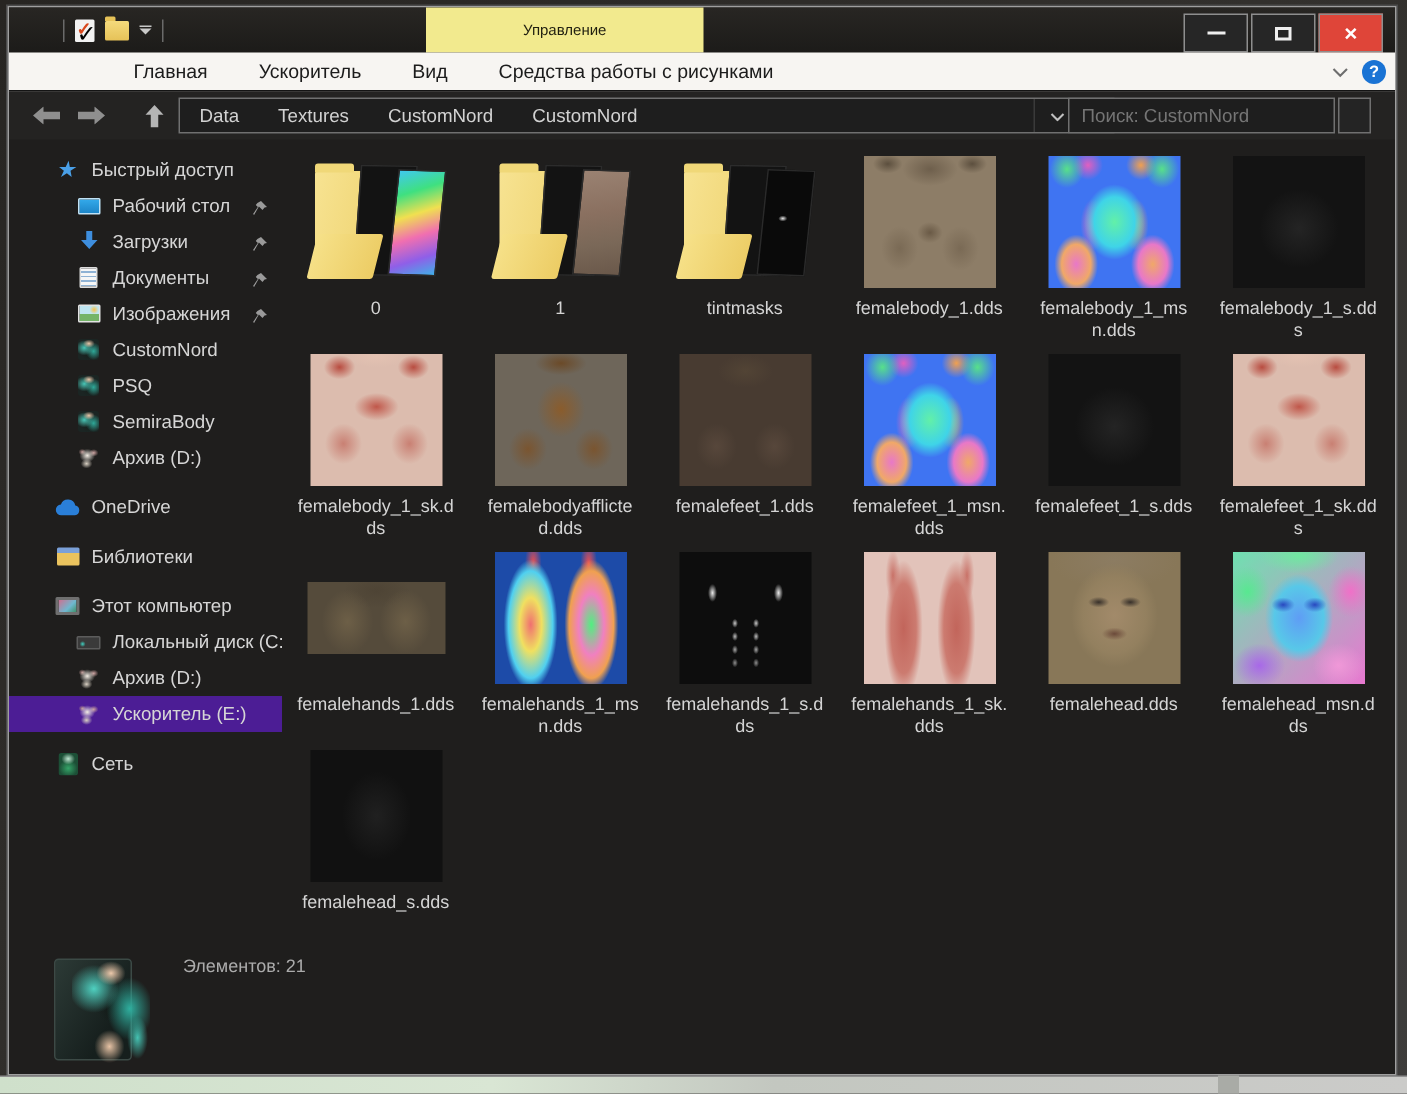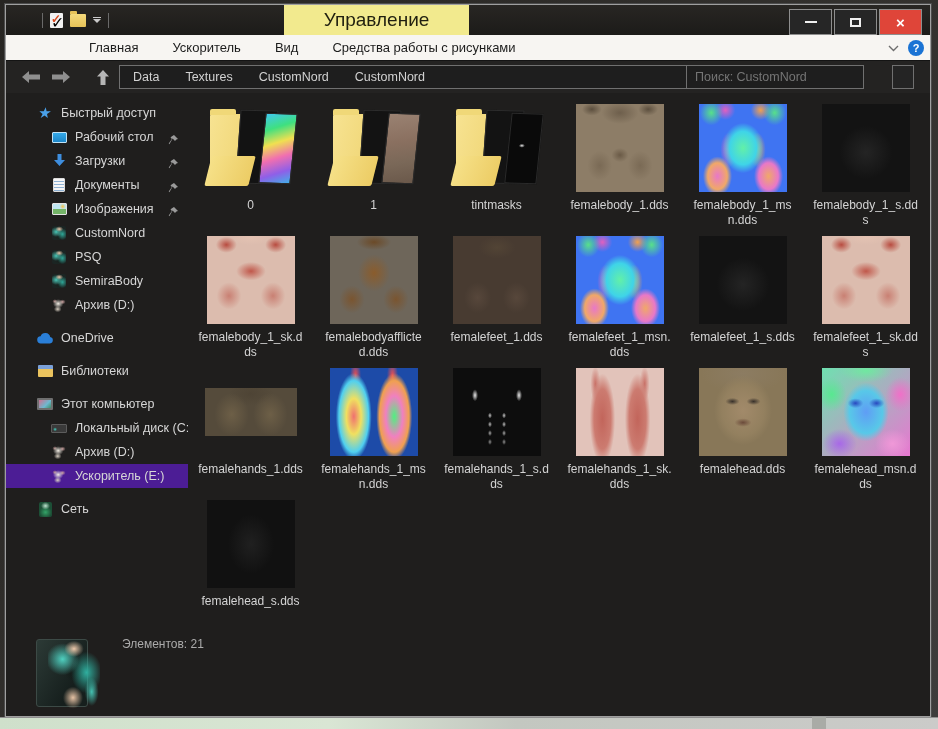--- a/index.html
+++ b/index.html
@@ -17,21 +17,21 @@
   .qat-check{width:13px;height:15px;background:#f2f2f2;border-radius:1px;position:relative;}
   .qat-check::after{content:"\2713";position:absolute;left:1px;top:0px;color:#d should;}
   .qat-check span{position:absolute;left:1px;top:-1px;color:#d8481e;font-size:12px;font-weight:bold;}
   .qat-folder{width:16px;height:13px;background:linear-gradient(#f4da7c,#e6c258);border-radius:1px;position:relative;}
   .qat-folder::before{content:"";position:absolute;top:-3px;left:0;width:7px;height:3px;background:#e6c258;border-radius:1px 1px 0 0;}
   .qat-drop{display:flex;flex-direction:column;align-items:center;gap:1px;}
   .qat-drop i{display:block;width:8px;height:1px;background:#c9c9c9;}
   .qat-drop b{display:block;width:0;height:0;border-left:4px solid transparent;border-right:4px solid transparent;border-top:4px solid #c9c9c9;}
 
   .context-tab{position:absolute;left:278px;top:0;width:185px;height:30px;
-    background:#f2ea8e;color:#201f10;font-size:19px;display:flex;align-items:center;justify-content:center;}
+    background:#f2ea8e;color:#201f10;font-size:10px;display:flex;align-items:center;justify-content:center;}
 
   .win-btns{position:absolute;right:8px;top:4px;display:flex;gap:2px;}
   .win-btn{width:43px;height:26px;border:1px solid #8e8e8e;background:#262626;
     display:flex;align-items:center;justify-content:center;color:#f0f0f0;}
   .win-btn.close{background:#df4539;}
   .glyph-min{width:12px;height:2px;background:#efefef;}
   .glyph-max{width:11px;height:9px;border:2px solid #efefef;}
   .glyph-close{font-size:15px;font-weight:bold;line-height:1;color:#fff;}
 
   
@@ -45,21 +45,21 @@
     font-size:11px;font-weight:bold;display:flex;align-items:center;justify-content:center;}
 
   
   .navbar{position:absolute;left:0;top:56px;right:0;height:32px;background:#242322;}
   .nav-arrow{position:absolute;top:6px;width:22px;height:20px;display:flex;align-items:center;justify-content:center;}
   .addr{position:absolute;left:113px;top:4px;width:624px;height:24px;
     background:#1e1e1e;border:1px solid #707070;display:flex;align-items:center;}
   .crumb{padding:0 13px;font-size:12.5px;color:#d2d2d2;height:100%;display:flex;align-items:center;}
   .addr-right{margin-left:auto;display:flex;align-items:center;gap:10px;padding:0 10px;border-left:1px solid #3a3a3a;height:100%;}
   .refresh{color:#c4c4c4;font-size:14px;line-height:1;}
-  .searchbox{position:absolute;left:680px;top:4px;width:178px;height:24px;
+  .searchbox{position:absolute;left:706px;top:4px;width:178px;height:24px;
     background:#1e1e1e;border:1px solid #707070;}
   .searchbox input{width:100%;height:100%;background:transparent;border:0;outline:none;
     color:#b8b8b8;font-size:12.5px;padding:0 8px;font-family:"Liberation Sans",sans-serif;}
   .search-btn{position:absolute;left:886px;top:4px;width:22px;height:24px;background:#242424;border:1px solid #707070;}
 
   
   .sidebar{position:absolute;left:0;top:96px;width:182px;overflow:hidden;}
   .sb-item{position:relative;height:24px;display:flex;align-items:center;white-space:nowrap;overflow:hidden;}
   .sb-item.gap{margin-top:9px;}
   .sb-item.selected{background:#4c1d95;}

